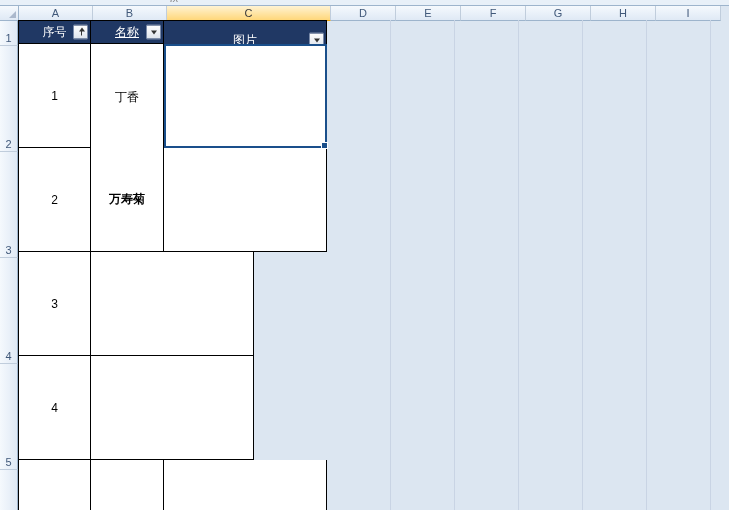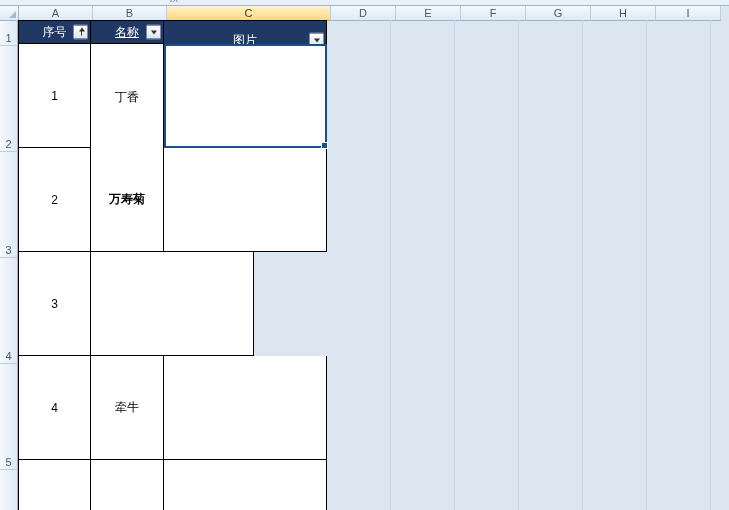--- a/index.html
+++ b/index.html
@@ -254,21 +254,20 @@
             <div class="cell" style="width: 73px; height: 104px; border-left: 1px solid rgb(0, 0, 0);">2</div>
             <div class="cell" style="width: 73px; height: 104px; font-weight: bold;">万寿菊</div>
             <div class="cell" style="width: 163px; height: 104px;"></div>
           </div>
           <div class="data-row" style="top: 232px; height: 104px;">
             <div class="cell" style="width: 73px; height: 104px; border-left: 1px solid rgb(0, 0, 0);">3</div>
             <div class="cell" style="width: 163px; height: 104px;"></div>
           </div>
           <div class="data-row" style="top: 336px; height: 104px;">
             <div class="cell" style="width: 73px; height: 104px; border-left: 1px solid rgb(0, 0, 0);">4</div>
-            <div class="cell" style="width: 73px; height: 104px;">牵牛</div>
             <div class="cell" style="width: 163px; height: 104px;"></div>
           </div>
           <div class="data-row" style="top: 440px; height: 104px;">
             <div class="cell" style="width: 73px; height: 104px; border-left: 1px solid rgb(0, 0, 0);"></div>
             <div class="cell" style="width: 73px; height: 104px;"></div>
             <div class="cell" style="width: 163px; height: 104px;"></div>
           </div>
           <div style="position: absolute; left: 372px; top: 0px; width: 1px; height: 744px; background: rgb(201, 212, 228);"></div>
           <div style="position: absolute; left: 436px; top: 0px; width: 1px; height: 744px; background: rgb(201, 212, 228);"></div>
           <div style="position: absolute; left: 500px; top: 0px; width: 1px; height: 744px; background: rgb(201, 212, 228);"></div>

